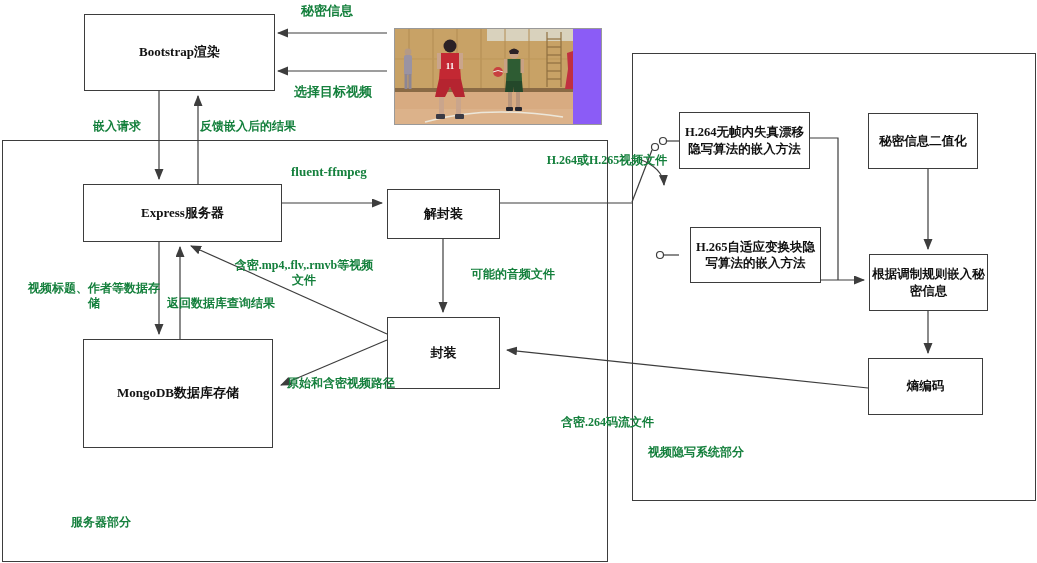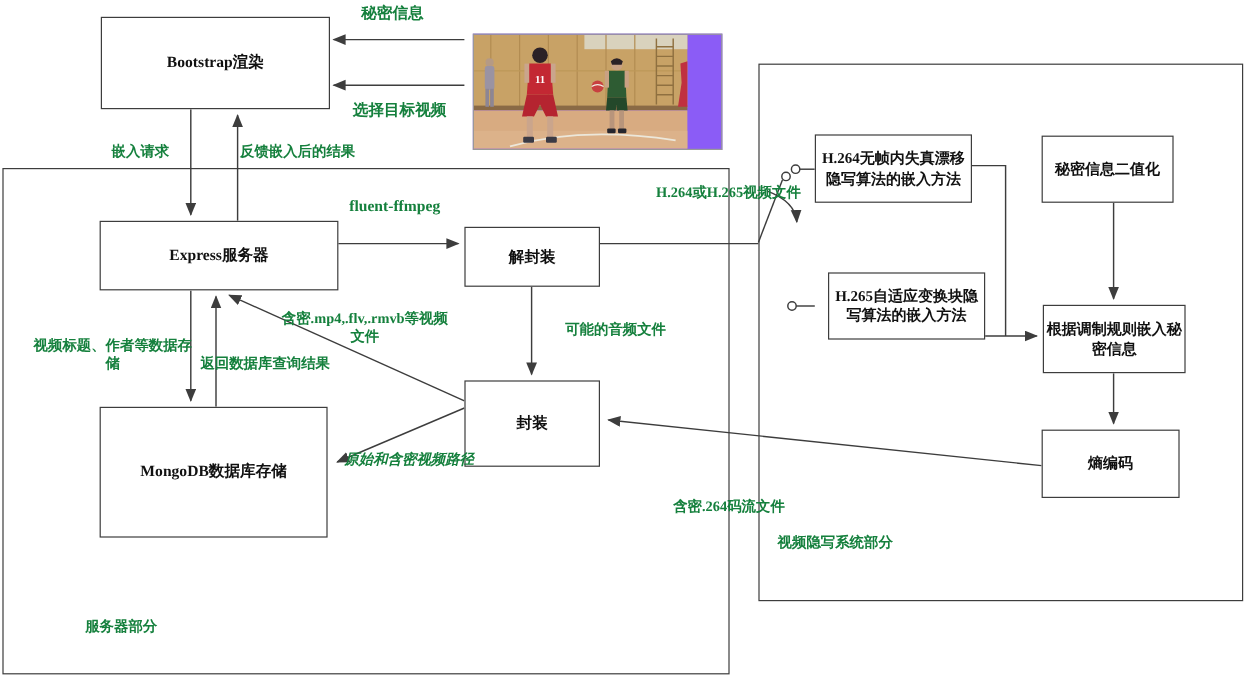--- a/index.html
+++ b/index.html
@@ -110,21 +110,21 @@
   <div class="lbl" style="left:301px;top:3px;font-size:13px;">秘密信息</div>
   <div class="lbl" style="left:294px;top:84px;font-size:13px;">选择目标视频</div>
   <div class="lbl" style="left:93px;top:119px;">嵌入请求</div>
   <div class="lbl" style="left:200px;top:119px;">反馈嵌入后的结果</div>
   <div class="lbl" style="left:291px;top:164px;font-size:13px;">fluent-ffmpeg</div>
   <div class="lbl wrap" style="left:502px;top:153px;width:132px;margin-left:39px;">H.264或H.265视频文件</div>
   <div class="lbl wrap" style="left:233px;top:258px;width:142px;">含密.mp4,.flv,.rmvb等视频文件</div>
   <div class="lbl wrap" style="left:28px;top:281px;width:132px;">视频标题、作者等数据存储</div>
   <div class="lbl" style="left:167px;top:296px;">返回数据库查询结果</div>
   <div class="lbl" style="left:471px;top:267px;">可能的音频文件</div>
-  <div class="lbl" style="left:287px;top:376px;font-style:italic;">原始和含密视频路径</div>
+  <div class="lbl" style="left:287px;top:376px;">原始和含密视频路径</div>
   <div class="lbl" style="left:561px;top:415px;">含密.264码流文件</div>
   <div class="lbl" style="left:71px;top:515px;">服务器部分</div>
   <div class="lbl" style="left:648px;top:445px;">视频隐写系统部分</div>
 
   <div class="photo">
     <svg width="178" height="95" viewBox="0 0 178 95">
 
       <rect x="0" y="0" width="178" height="61" fill="#c8a266"></rect>
       <rect x="92" y="0" width="86" height="12" fill="#d9d2bd"></rect>
       <g stroke="#b28c52" stroke-width="1">

